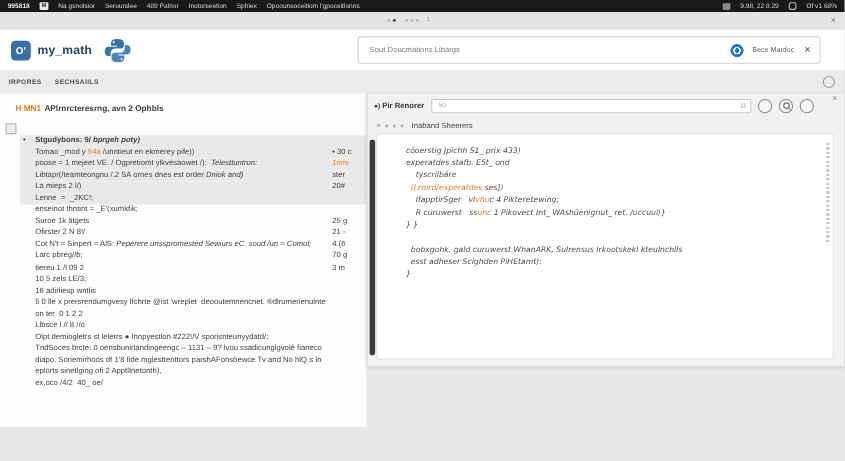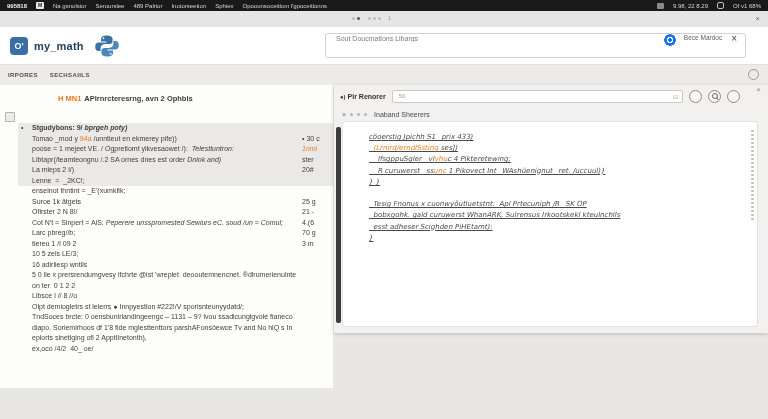--- a/index.html
+++ b/index.html
@@ -20,33 +20,33 @@
   .ts-dots i.on{background:#555;}
   .ts-dots i.gap{background:transparent;width:4px;}
   .ts-page{position:absolute;left:388px;top:4px;font-size:5.5px;color:#9a9998;}
   .ts-close{position:absolute;right:8px;top:3px;font-size:8px;color:#6b6b69;line-height:10px;}
 
   
   .header{position:absolute;left:0;top:27px;width:768px;height:38px;background:#ffffff;border-bottom:1px solid #e2e1df;display:flex;align-items:center;padding-left:10px;box-sizing:border-box;}
   .logo-badge{width:18px;height:18px;border-radius:4px;background:#3a6ea5;color:#fff;font-weight:bold;font-size:9px;display:flex;align-items:center;justify-content:center;}
   .logo-text{margin-left:6px;font-size:11px;font-weight:bold;color:#24415e;letter-spacing:.2px;}
   .py-logo{margin-left:10px;width:26px;height:24px;}
-  .search-box{position:absolute;left:325px;right:22px;top:6px;height:25px;border:1px solid #d2d1cf;border-radius:3px;background:#fff;display:flex;align-items:flex-start;padding:0 8px;box-sizing:border-box;}
+  .search-box{position:absolute;left:325px;right:22px;top:6px;height:25px;border:1px solid #d2d1cf;border-radius:3px;background:#fff;display:flex;align-items:center;padding:0 8px;box-sizing:border-box;}
   .search-box input{flex:1;border:none;outline:none;font-size:7px;color:#7d7d7b;background:transparent;font-family:inherit;}
   .target-icon{width:12px;height:12px;border-radius:50%;background:radial-gradient(circle,#1a73e8 0 2px,#ffffff 2px 3.5px,#1a73e8 3.5px 6px,transparent 6px);}
   .search-hint{font-size:6.5px;color:#5f5f5d;margin:0 9px 0 8px;white-space:nowrap;}
   .hd-close{font-size:10px;color:#444;line-height:10px;}
 
   
   .tabsrow{position:absolute;left:0;top:65px;width:768px;height:20px;background:#ecebe9;display:flex;align-items:center;gap:12px;padding-left:8px;box-sizing:border-box;font-size:6px;font-weight:bold;color:#4d4d4b;letter-spacing:.4px;}
   .refresh-icon{position:absolute;right:9px;top:69px;width:9px;height:9px;border:1px solid #9a9997;border-radius:50%;}
 
   
   .left-panel{position:absolute;left:0;top:85px;width:333px;height:303px;background:#fdfdfc;overflow:hidden;}
-  .lp-header{height:26px;display:flex;align-items:center;padding-left:14px;font-size:7.5px;font-weight:bold;color:#3c3c3a;gap:3px;margin-left:44px;}
+  .lp-header{height:26px;display:flex;align-items:center;padding-left:14px;font-size:7.5px;font-weight:bold;color:#3c3c3a;gap:3px;}
   .lp-accent{color:#e67e22;}
   .lp-gutter-icon{position:absolute;left:5px;top:27px;width:8px;height:8px;border:1px solid #b4b4b2;background:#ececea;border-radius:1px;}
   .lp-lines{position:absolute;left:18px;top:38px;right:0;font-size:7px;line-height:10.5px;color:#403f3d;}
   .lp-line{position:relative;height:10.5px;padding-left:14px;white-space:pre;overflow:visible;}
   .lp-line.shade{background:#eae9e7;}
   .lp-line .bullet{position:absolute;left:3px;font-weight:bold;}
   .lp-line .side{position:absolute;left:284px;white-space:pre;}
   .orange{color:#e67e22;}
   .ital{font-style:italic;}
   .bold{font-weight:bold;}
@@ -65,21 +65,21 @@
   .rp-iconbtn{width:11px;height:11px;border:1px solid #8d8c8a;border-radius:50%;position:relative;background:#f7f6f4;}
   .rp-iconbtn.mag::before{content:"";position:absolute;left:2.5px;top:2px;width:4px;height:4px;border:1px solid #6d6c6a;border-radius:50%;}
   .rp-iconbtn.mag::after{content:"";position:absolute;left:7px;top:7px;width:2.5px;height:1px;background:#6d6c6a;transform:rotate(45deg);}
   .rp-subheader{display:flex;align-items:center;gap:4px;height:14px;padding:0 8px;font-size:7px;color:#4a4a48;}
   .rp-subheader .x{font-size:7px;color:#777;}
   .rp-subheader .dot{width:3px;height:3px;border-radius:50%;background:#b7b6b4;display:block;}
   .rp-subheader .label{margin-left:3px;}
   .rp-card{position:absolute;left:8px;right:10px;top:36px;height:204px;background:#ffffff;border:1px solid #e3e2e0;border-radius:3px;overflow:hidden;}
   .rp-darkbar{position:absolute;left:2px;top:42px;width:5px;height:196px;background:#3b3b39;border-radius:2px;}
   .rp-lines{margin:10px 8px 0 26px;font-family:"DejaVu Sans","Liberation Sans",sans-serif;font-style:italic;font-size:7px;line-height:11.2px;color:#4a4a48;}
-  .rp-line{white-space:pre;height:11.2px;text-decoration:underline;}
+  .rp-line{white-space:pre;height:11.2px;}
   .rp-scrollbar{position:absolute;right:3px;top:8px;width:3px;height:92px;background:repeating-linear-gradient(#c9c8c6 0 2px,transparent 2px 4px);}
 </style>
 </head>
 <body>
 
 <div class="screen">
 
   <div class="menubar">
     <span class="mb-id">995818</span>
     <span class="mb-appicon">M</span>
@@ -180,26 +180,27 @@
       <span class="x">×</span>
       <span class="dot"></span>
       <span class="dot"></span>
       <span class="dot"></span>
       <span class="label">Inaband Sheerers</span>
     </div>
     <span class="rp-darkbar"></span>
     <div class="rp-card">
       <div class="rp-lines">
           <div class="rp-line"><span>cöoerstig Jpichh S1_ prix 433)</span></div>
-          <div class="rp-line"><span class="orange">  (Lrnird/erndlSsting</span><span> ses])</span></div>
-          <div class="rp-line"><span>    IfsgppuSgler   vl</span><span class="orange">vhu</span><span>c 4 Pikteretewing;</span></div>
+          <div class="rp-line"><span>experatdes stafb. E5t_ ond</span></div>
+          <div class="rp-line"><span>    tyscrilbáre</span></div>
+          <div class="rp-line"><span class="orange">  (Lrnird/experatdes</span><span> ses])</span></div>
+          <div class="rp-line"><span>    IfapptirSger   vl</span><span class="orange">vhu</span><span>c 4 Pikteretewing;</span></div>
           <div class="rp-line"><span>    R curuwerst   ss</span><span class="orange">unc</span><span> 1 Pikovect Int_ WAshüenignut_ ret. /uccuul)}</span></div>
           <div class="rp-line"><span>} }</span></div>
           <div class="rp-line"><span></span></div>
-          <div class="rp-line"><span>  Tesig Fnonus x cuonwyõutluetstnt:  Apl Prtecuniph /R_ SK OP</span></div>
           <div class="rp-line"><span>  bobxgohk. gald curuwerst WhanARK, Sulrensus Irkootskekl kteulnchlls</span></div>
           <div class="rp-line"><span>  esst adheser Scighden PiHEtamt):</span></div>
           <div class="rp-line"><span>}</span></div>
         </div>
       <span class="rp-scrollbar"></span>
     </div>
   </div>
 
 </div>
 

